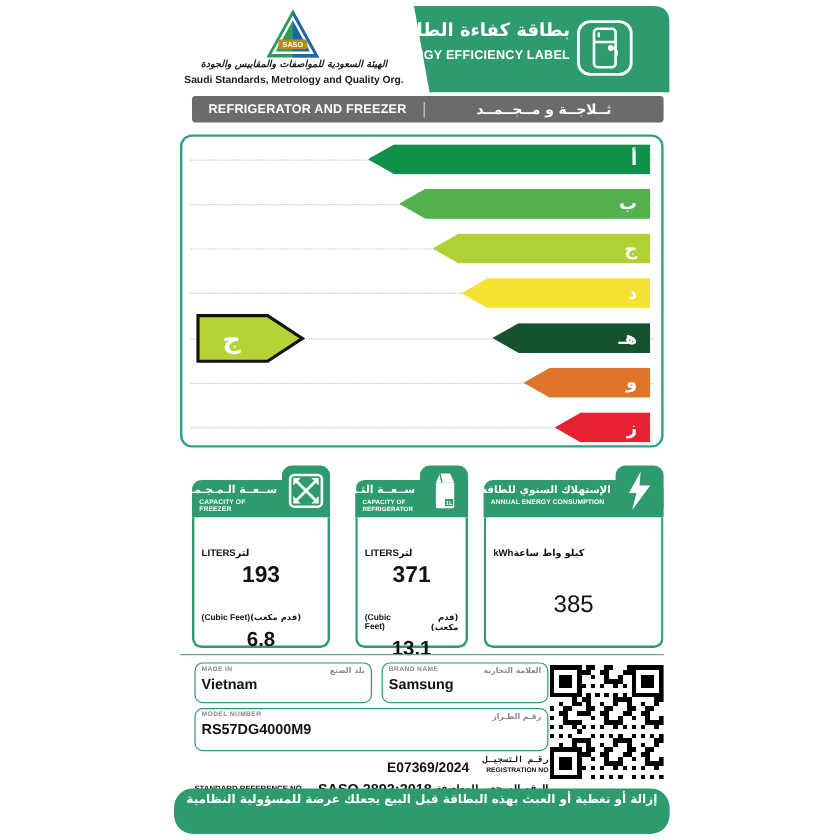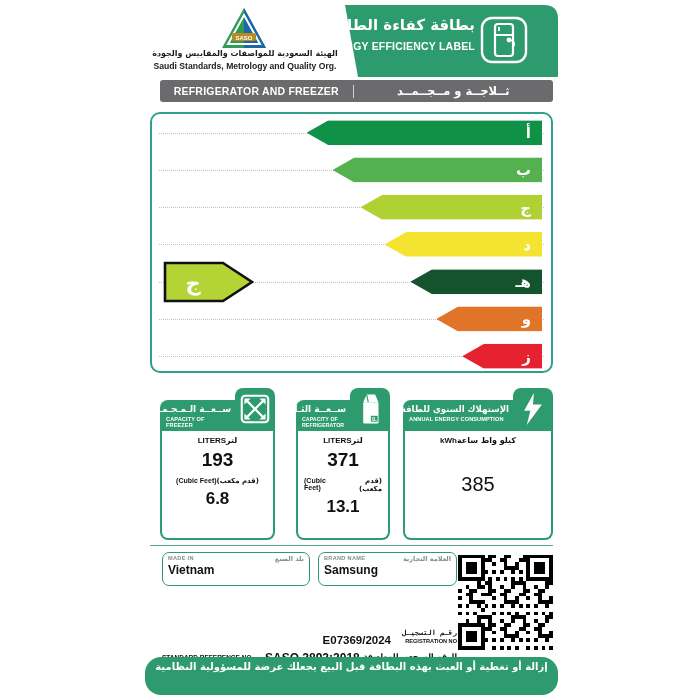--- a/index.html
+++ b/index.html
@@ -7,21 +7,21 @@
   .screen{position:relative;width:700px;height:700px;background:#ffffff;overflow:hidden;
           font-family:"Liberation Sans",sans-serif;}
   .card{position:absolute;left:145px;top:5px;width:413px;height:690px;background:#fff;}
 
   
   .hdr{position:absolute;left:0;top:0;width:413px;height:72px;}
   .hdr-green-svg{position:absolute;left:0;top:0;}
   .saso-block{position:absolute;left:0;top:0;width:200px;height:72px;text-align:center;}
   .saso-tri{position:absolute;left:76px;top:2px;}
   .org-ar{position:absolute;left:0;top:44px;width:200px;font-family:"DejaVu Sans",sans-serif;
-          font-size:8px;font-weight:bold;color:#1c1c1c;direction:rtl;}
+          font-size:8px;font-weight:bold;color:#1c1c1c;direction:rtl;font-style:italic;}
   .org-en{position:absolute;left:0;top:56px;width:200px;font-size:8.6px;font-weight:bold;color:#1c1c1c;}
   .hdr-title-ar{position:absolute;right:83px;top:11px;width:180px;text-align:right;color:#fff;
           font-family:"DejaVu Sans",sans-serif;font-size:15px;font-weight:bold;direction:rtl;}
   .hdr-title-en{position:absolute;right:83px;top:35px;width:200px;text-align:right;color:#fff;
           font-size:10.5px;font-weight:bold;letter-spacing:.2px;}
   .fridge-icon{position:absolute;right:30px;top:11px;}
 
   
   .pbar{position:absolute;left:15px;top:75px;width:393px;height:22px;background:#6b6b6d;
         border-radius:3px;display:flex;align-items:center;color:#fff;}
@@ -46,21 +46,21 @@
   .panel{position:absolute;top:383px;height:152px;}
   .panel .tab{position:absolute;top:0;right:0;width:40px;height:42px;background:#2e9b6f;
         border-radius:8px;display:flex;align-items:center;justify-content:center;z-index:2;}
   .panel .phead{position:absolute;top:12px;left:0;right:0;height:31px;background:#2e9b6f;
         border-radius:8px 8px 0 0;color:#fff;padding:4px 44px 0 6px;z-index:1;}
   .phead .t-ar{font-family:"DejaVu Sans",sans-serif;font-size:9px;font-weight:bold;direction:rtl;
         text-align:right;white-space:nowrap;}
   .phead .t-en{font-size:5.6px;font-weight:bold;letter-spacing:.1px;margin-top:2px;}
   .panel .pbody{position:absolute;top:43px;left:0;right:0;bottom:0;background:#fff;
         border:2px solid #2e9b6f;border-top:none;border-radius:0 0 8px 8px;padding:5px 6px;}
-  .unit-row{display:flex;justify-content:center;align-items:baseline;}
+  .unit-row{display:flex;justify-content:flex-start;align-items:baseline;margin-top:20px;}
   .unit-en{font-size:8px;font-weight:bold;color:#111;}
   .unit-ar{font-family:"DejaVu Sans",sans-serif;font-size:8px;font-weight:bold;color:#111;direction:rtl;}
   .pval{text-align:center;font-size:19px;font-weight:bold;color:#111;margin:4px 0 6px;}
   .pval2{text-align:center;font-size:17px;font-weight:bold;color:#111;margin-top:4px;}
   .pval-big{text-align:center;font-size:20px;font-weight:normal;color:#111;margin-top:28px;}
   .panel-freezer{left:15px;width:115px;}
   .panel-fridge{left:151px;width:94px;}
   .panel-energy{left:258px;width:150px;}
 
   .sect-divider{position:absolute;left:5px;top:540px;width:403px;height:0;
@@ -277,20 +277,27 @@
     </div>
 
     <div class="ibox box-brand">
       <div class="lrow">
         <span class="lbl-en">BRAND NAME</span>
         <span class="lbl-ar">العلامة التجارية</span>
       </div>
       <div class="ival">Samsung</div>
     </div>
 
+    <div class="ibox box-model">
+      <div class="lrow">
+        <span class="lbl-en">MODEL NUMBER</span>
+        <span class="lbl-ar">رقـم الطـراز</span>
+      </div>
+      <div class="ival">RS57DG4000M9</div>
+    </div>
 
     <div class="reg-row">
       <span class="reg-val">E07369/2024</span>
       <span class="reg-lbls">
         <span class="reg-ar" style="display:block">رقـم التسجيـل</span>
         <span class="reg-en" style="display:block">REGISTRATION NO</span>
       </span>
     </div>
 
     <div class="std-row">

